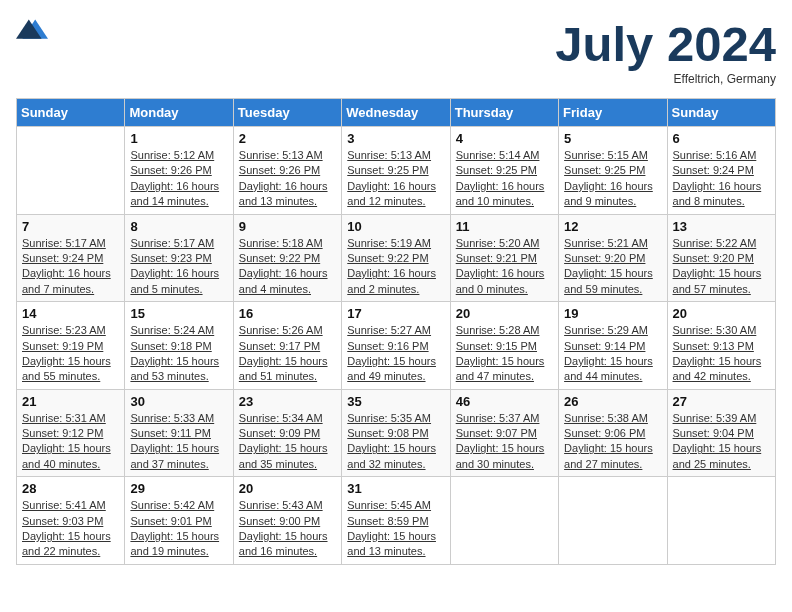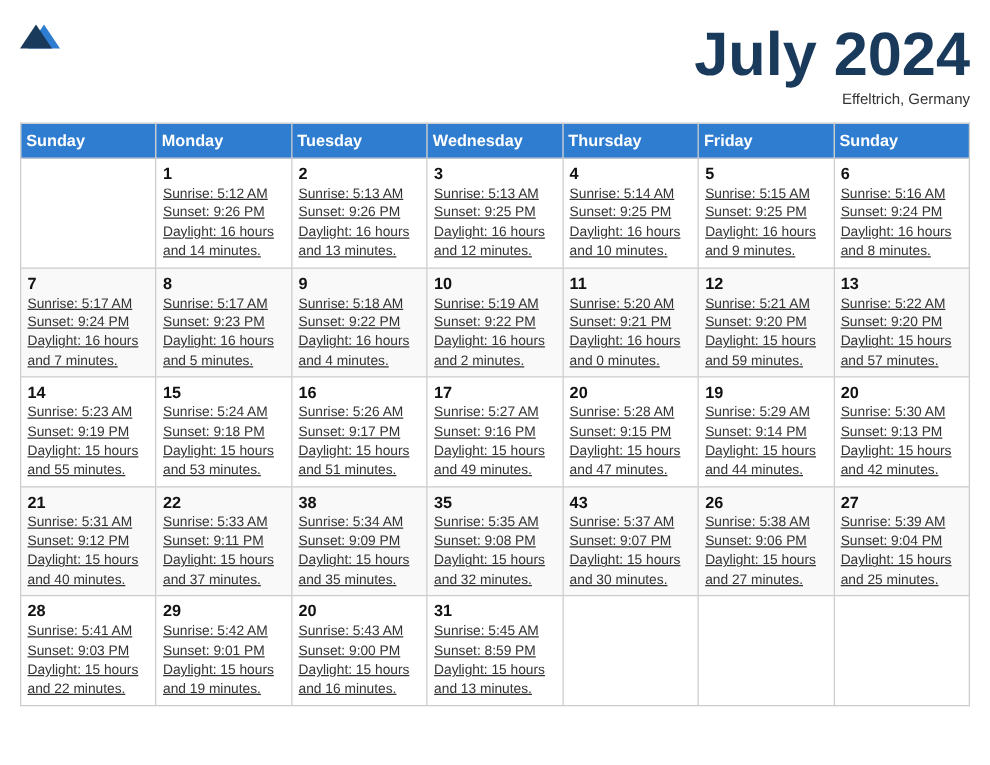--- a/index.html
+++ b/index.html
@@ -202,33 +202,33 @@
           <div class="day-num">20</div>
           <div class="day-info">Sunrise: 5:30 AM<br>Sunset: 9:13 PM<br>Daylight: 15 hours<br>and 42 minutes.</div>
         </td>
       </tr>
       <tr>
         <td>
           <div class="day-num">21</div>
           <div class="day-info">Sunrise: 5:31 AM<br>Sunset: 9:12 PM<br>Daylight: 15 hours<br>and 40 minutes.</div>
         </td>
         <td>
-          <div class="day-num">22</div>
+          <div class="day-num">30</div>
           <div class="day-info">Sunrise: 5:33 AM<br>Sunset: 9:11 PM<br>Daylight: 15 hours<br>and 37 minutes.</div>
         </td>
         <td>
-          <div class="day-num">38</div>
+          <div class="day-num">23</div>
           <div class="day-info">Sunrise: 5:34 AM<br>Sunset: 9:09 PM<br>Daylight: 15 hours<br>and 35 minutes.</div>
         </td>
         <td>
           <div class="day-num">35</div>
           <div class="day-info">Sunrise: 5:35 AM<br>Sunset: 9:08 PM<br>Daylight: 15 hours<br>and 32 minutes.</div>
         </td>
         <td>
-          <div class="day-num">43</div>
+          <div class="day-num">46</div>
           <div class="day-info">Sunrise: 5:37 AM<br>Sunset: 9:07 PM<br>Daylight: 15 hours<br>and 30 minutes.</div>
         </td>
         <td>
           <div class="day-num">26</div>
           <div class="day-info">Sunrise: 5:38 AM<br>Sunset: 9:06 PM<br>Daylight: 15 hours<br>and 27 minutes.</div>
         </td>
         <td>
           <div class="day-num">27</div>
           <div class="day-info">Sunrise: 5:39 AM<br>Sunset: 9:04 PM<br>Daylight: 15 hours<br>and 25 minutes.</div>
         </td>

